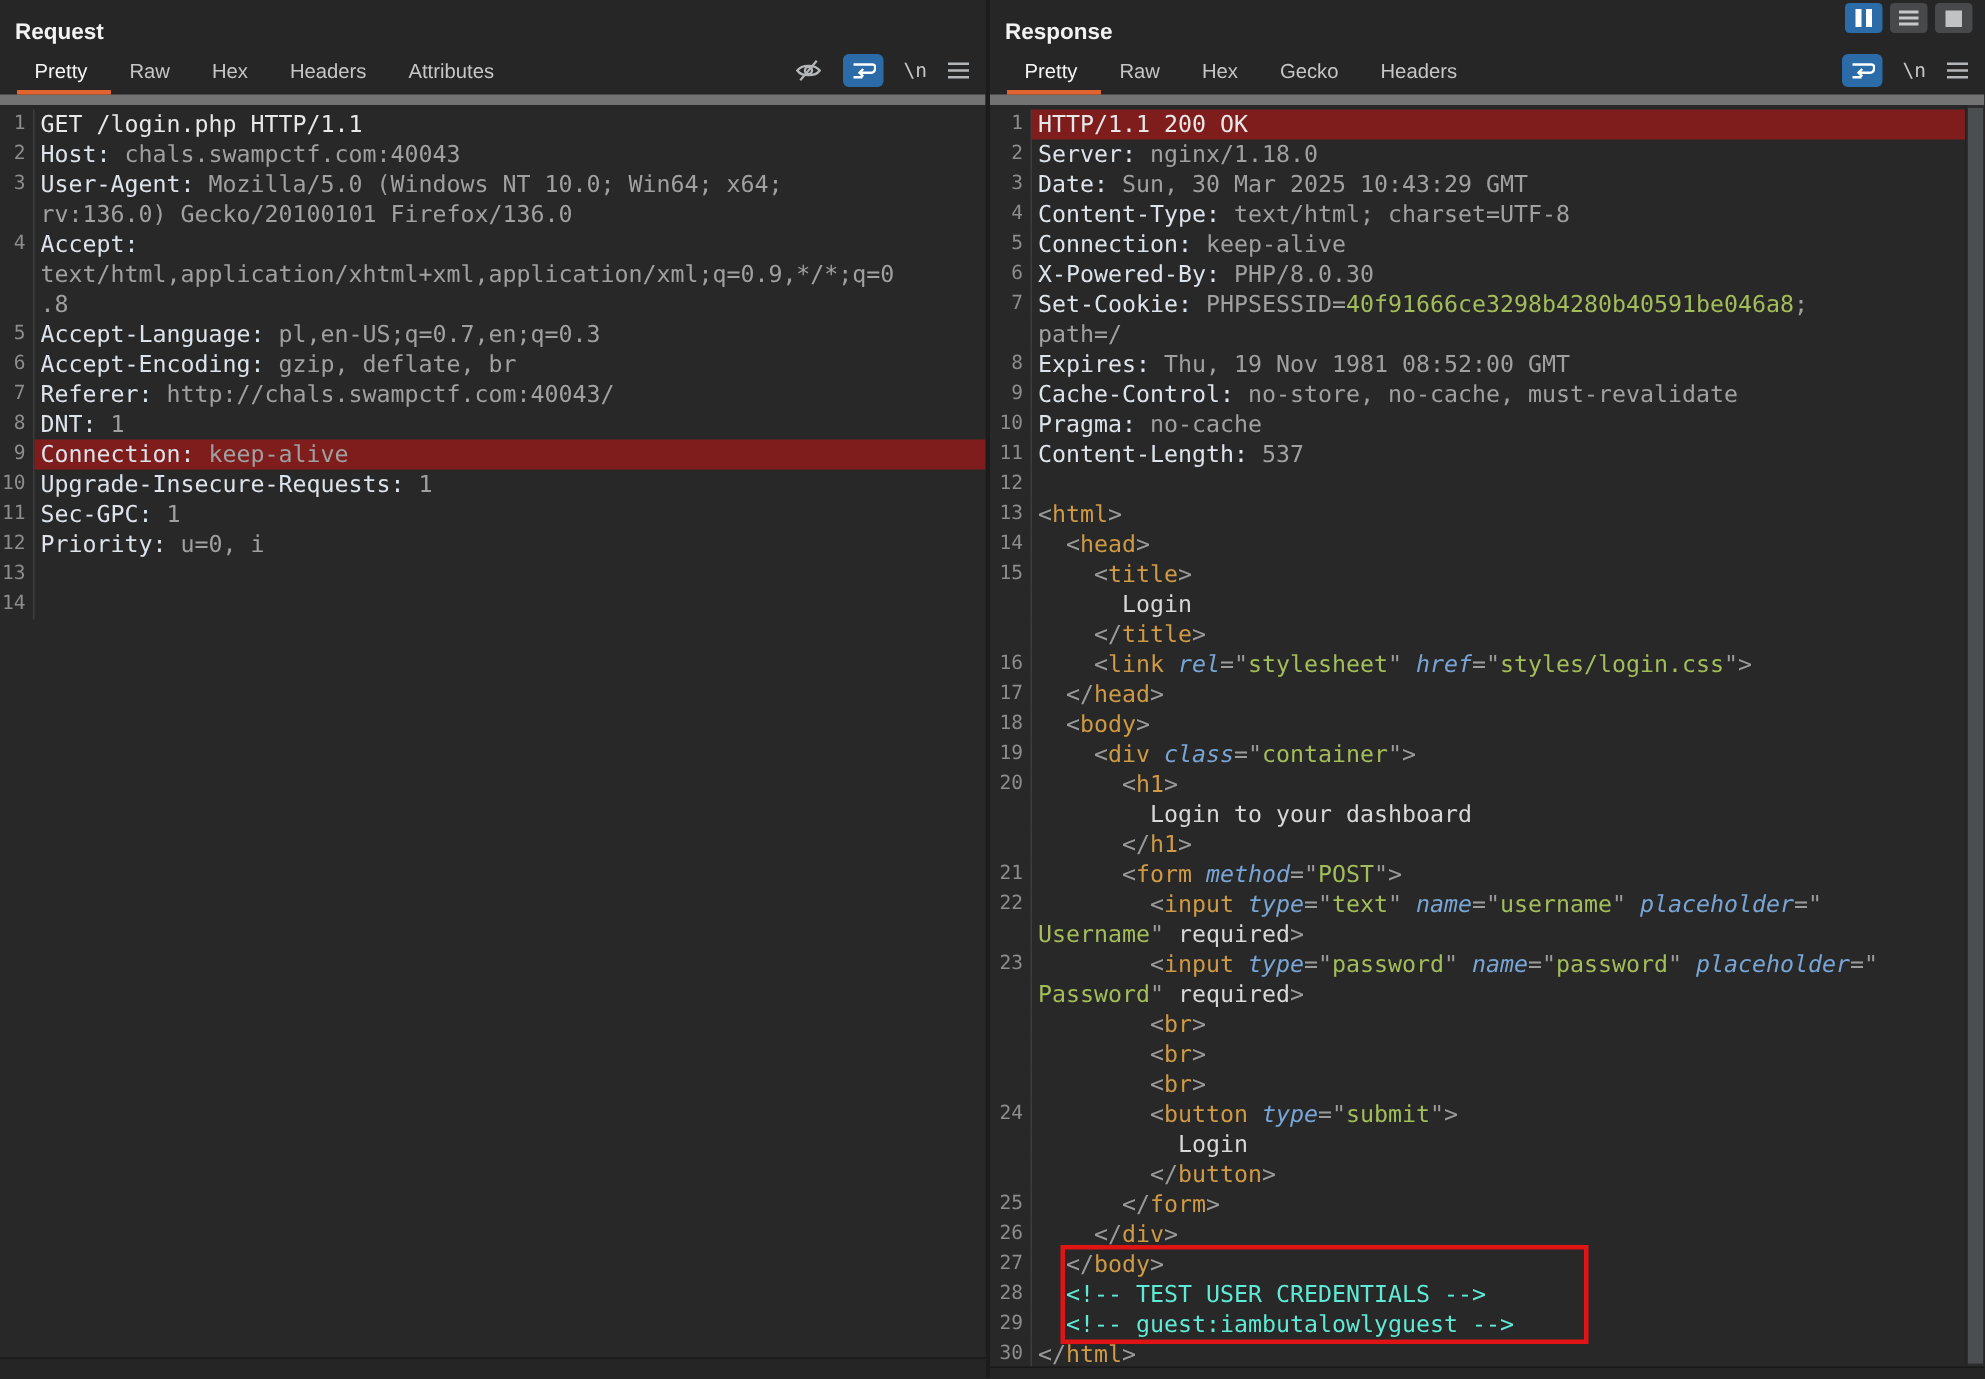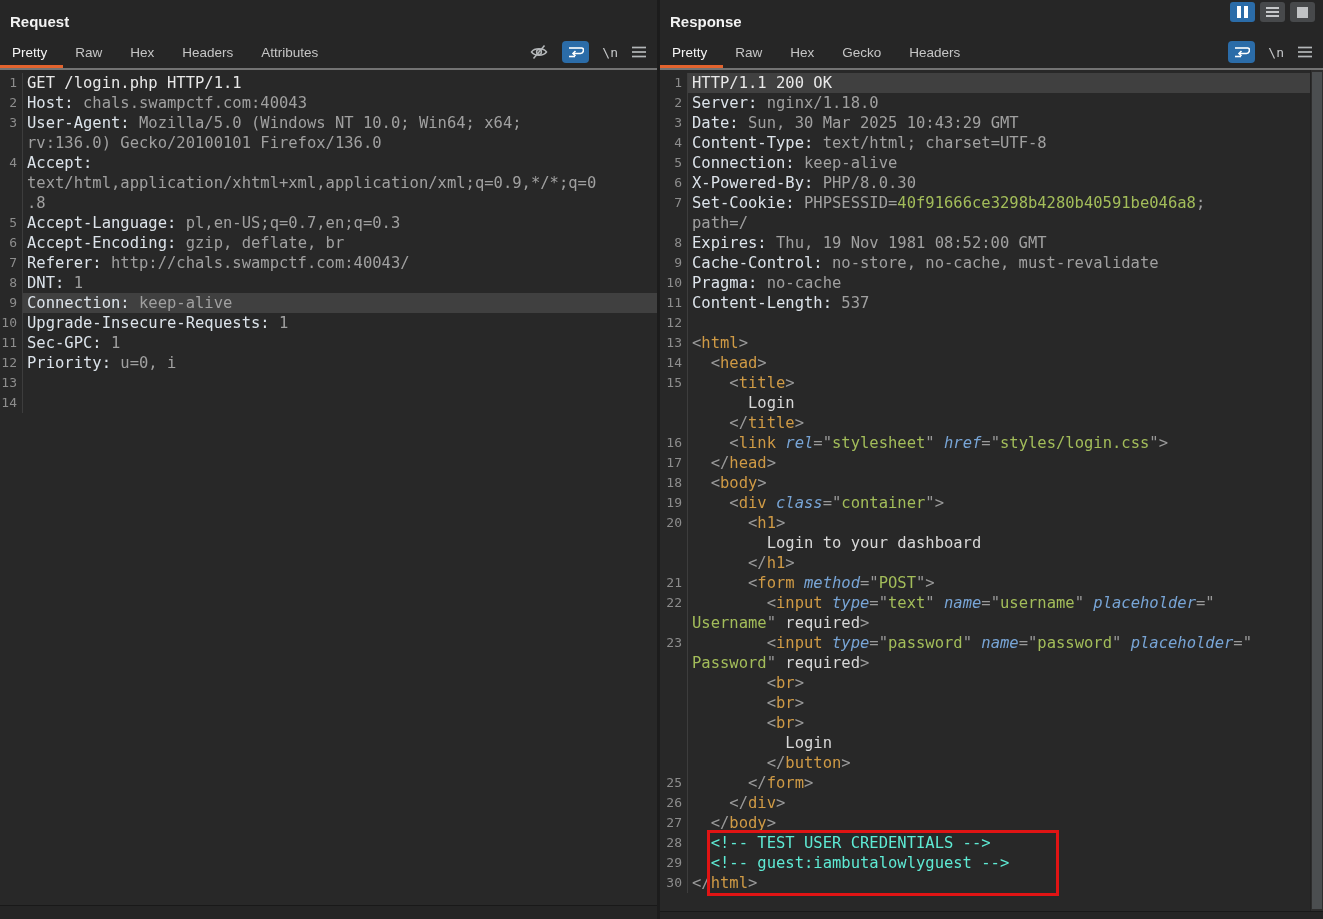--- a/index.html
+++ b/index.html
@@ -7,23 +7,23 @@
               font-family:"Liberation Sans", sans-serif; }
   .app { display:flex; width:100%; height:100%; position:relative; }
 
   .panel { position:relative; height:100%; background:#282828; overflow:hidden; }
   .panel.request  { width:657px; flex:0 0 auto; }
   .panel.response { flex:1 1 auto; }
   .vdivider { width:3px; flex:0 0 auto; background:#1c1c1c; }
 
   
   .panel-top { position:relative; height:70px; background:#262626;
-               border-bottom:2px solid #737373; }
+               border-bottom:7px solid #737373; }
   .panel-title { padding:13px 0 0 10px; font-size:15px; font-weight:bold; color:#f2f2f2; }
-  .tabs-row { position:absolute; left:0; bottom:0; height:30px; display:flex; }
+  .tabs-row { position:absolute; left:11px; bottom:0; height:30px; display:flex; }
   .tab { padding:0 16px 0 12px; line-height:30px; font-size:13.5px; color:#c6c6c6; cursor:default; }
   .tab.active { color:#f5f5f5; box-shadow: inset 0 -3px 0 #e2632e; }
 
   .tool-icons { position:absolute; right:10px; bottom:5px; display:flex;
                 align-items:center; gap:13px; }
   .wrap-btn { width:27px; height:22px; border-radius:4px; background:#2b6ca8;
               display:flex; align-items:center; justify-content:center; }
   .nl-label { font:13px "DejaVu Sans Mono", monospace; color:#c6c8ca; }
   .icon-plain { display:flex; align-items:center; }
 
@@ -39,21 +39,21 @@
 
   
   .editor { position:relative; height:calc(100% - 70px); padding-top:3px; }
   .crow { display:flex; height:20px; }
   .gut { flex:0 0 auto; width:23px; text-align:right; padding-right:5px;
          color:#8d8d8d; font:13px/20px "DejaVu Sans Mono", monospace;
          border-right:1px solid #3d3d3d; }
   .panel.response .gut { width:28px; }
   .cont { flex:1 1 auto; padding-left:4px; white-space:pre;
           font:15.5px/20px "DejaVu Sans Mono", monospace; color:#a0a0a0; }
-  .crow.hl .cont { background:#404040; }
+  .crow.hl .cont { background:#7f1d1d; }
 
   .sp { color:#e8e8e8; }   
   .sh { color:#dce3ea; }   
   .sv { color:#a0a0a0;text-align:right; }   
   .sg { color:#a3bd5a; }   
   .st { color:#cf9a45; }   
   .sa { color:#78a5d6;font-style:italic; }   
   .sx { color:#9a9a9a; }   
   .sw { color:#d8d8d8; }   
   .sc { color:#5eead4; }   
@@ -368,20 +368,24 @@
         </div>
         <div class="crow">
           <span class="gut"></span>
           <span class="cont"><span class="sx">        &lt;</span><span class="st">br</span><span class="sx">&gt;</span></span>
         </div>
         <div class="crow">
           <span class="gut"></span>
           <span class="cont"><span class="sx">        &lt;</span><span class="st">br</span><span class="sx">&gt;</span></span>
         </div>
         <div class="crow">
+          <span class="gut">24</span>
+          <span class="cont"><span class="sx">        &lt;</span><span class="st">button</span><span class="sx"> </span><span class="sa">type</span><span class="sx">="</span><span class="sg">submit</span><span class="sx">"&gt;</span></span>
+        </div>
+        <div class="crow">
           <span class="gut"></span>
           <span class="cont"><span class="sw">          Login</span></span>
         </div>
         <div class="crow">
           <span class="gut"></span>
           <span class="cont"><span class="sx">        &lt;/</span><span class="st">button</span><span class="sx">&gt;</span></span>
         </div>
         <div class="crow">
           <span class="gut">25</span>
           <span class="cont"><span class="sx">      &lt;/</span><span class="st">form</span><span class="sx">&gt;</span></span>

